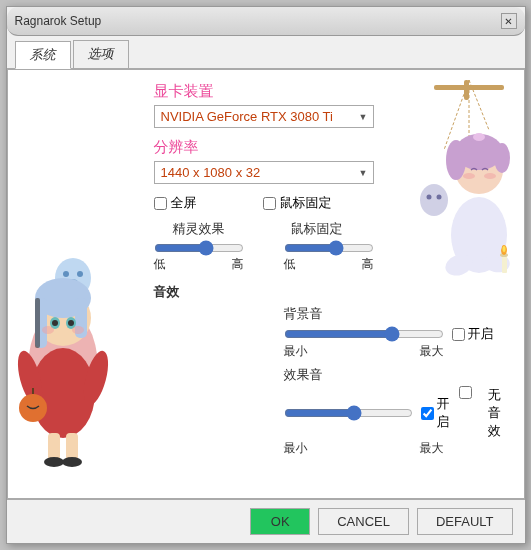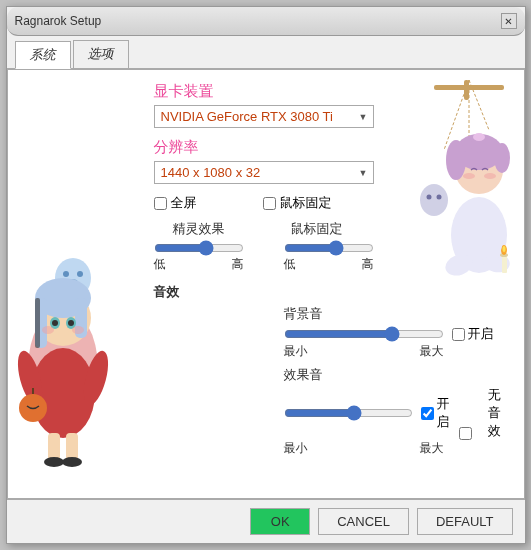--- a/index.html
+++ b/index.html
@@ -384,21 +384,21 @@
         </div>
 
         <div class="audio-row">
           <span class="audio-row-title">效果音</span>
           <div style="display:flex;align-items:center;gap:8px;">
             <input type="range" min="0" max="100" value="55" class="audio-slider" style="width: 160px; accent-color: rgb(68, 114, 196);">
             <label style="display:flex;align-items:center;gap:3px;cursor:pointer;">
               <input type="checkbox" checked="" style="">
               <span style="font-size:13px;">开启</span>
             </label>
-            <label style="display:flex;align-items:flex-end;gap:16px;cursor:pointer;">
+            <label style="display:flex;align-items:flex-start;gap:16px;cursor:pointer;">
               <input type="checkbox" style="">
               <span style="font-size:13px;">无音效</span>
             </label>
           </div>
           <div style="display:flex;justify-content:space-between;width:160px;">
             <span style="font-size:12px;color:#333;">最小</span>
             <span style="font-size:12px;color:#333;">最大</span>
           </div>
         </div>
       </div>

